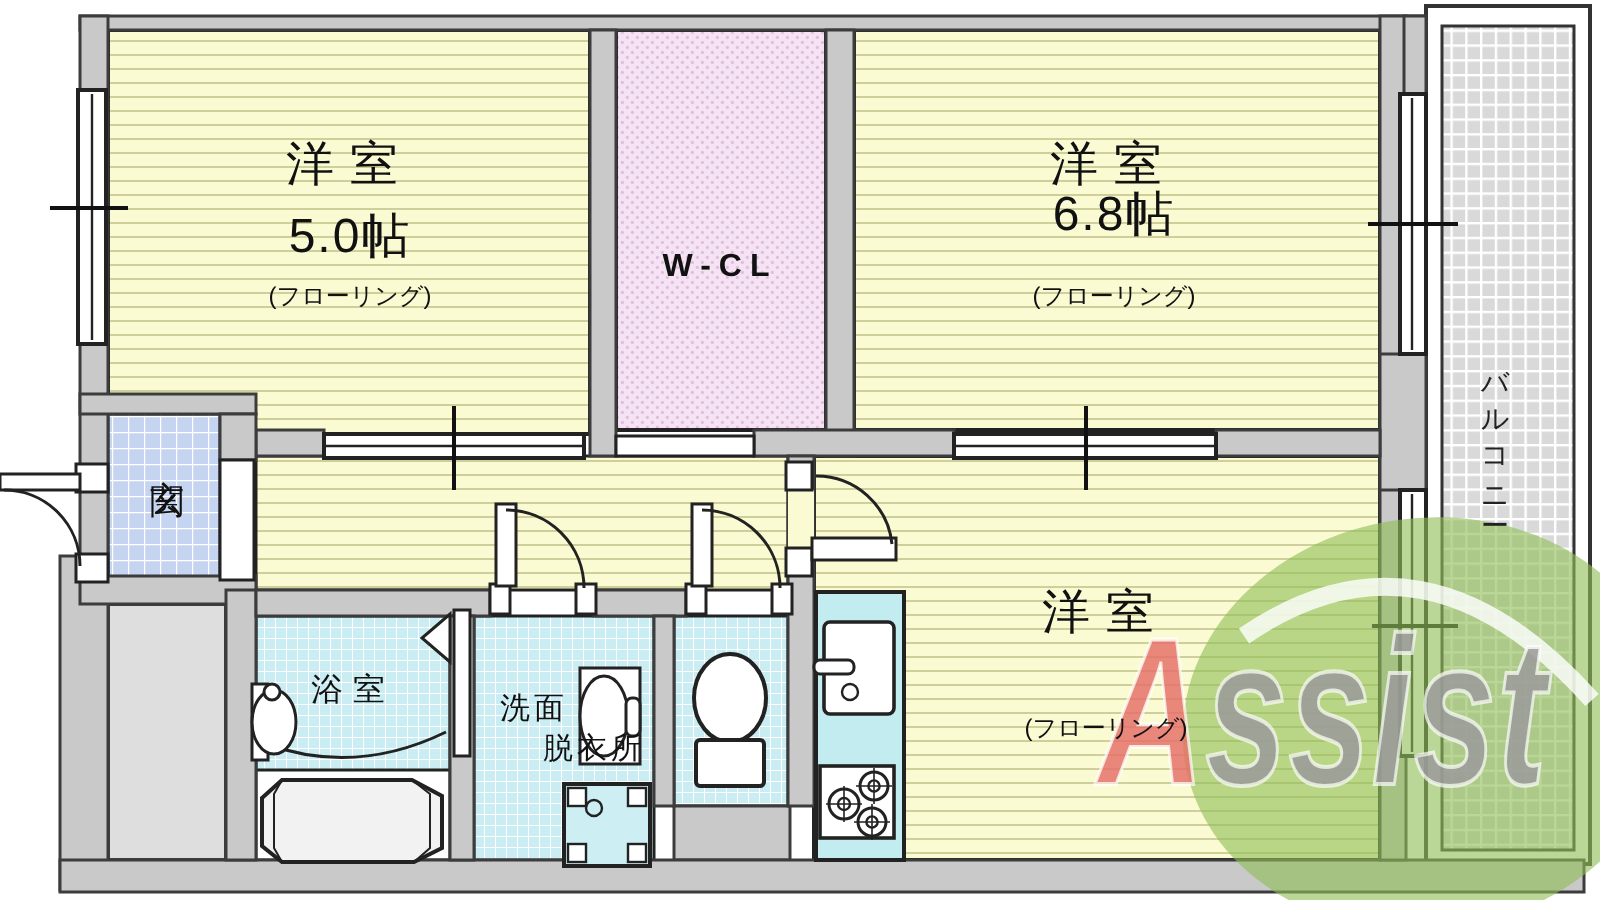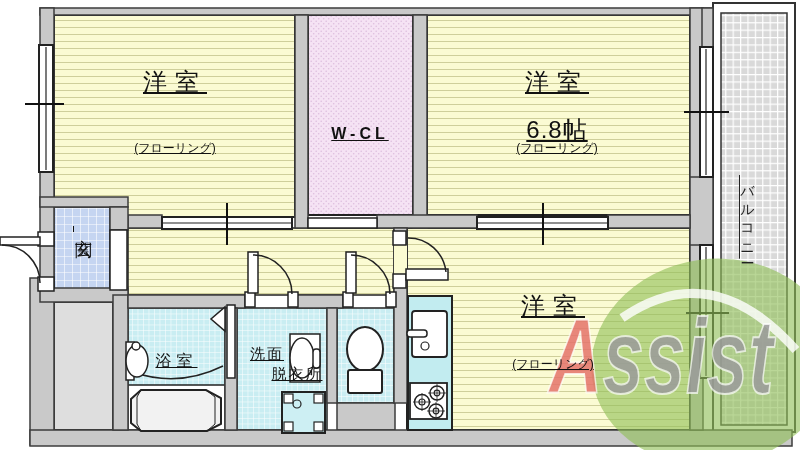--- a/index.html
+++ b/index.html
@@ -1,27 +1,27 @@
 <!DOCTYPE html>
 <html><head>
 <meta charset="utf-8">
 <style>
   html,body{margin:0;padding:0;background:#ffffff;}
   #stage{position:relative;width:800px;height:450px;background:#ffffff;overflow:hidden;
          font-family:"Liberation Sans",sans-serif;}
   #plan-svg{position:absolute;left:0;top:0;}
   .lbl{position:absolute;color:#111;white-space:nowrap;text-align:center;
-       font-family:"Liberation Sans",sans-serif;text-decoration:underline;}
+       font-family:"Liberation Sans",sans-serif;}
   .vert{writing-mode:vertical-rl;text-orientation:upright;}
   .room-name{font-size:24px;letter-spacing:8px;}
   .room-size{font-size:24px;letter-spacing:1px;}
   .room-floor{font-size:12px;letter-spacing:0px;}
   #lbl-wcl{font-size:16px;font-weight:bold;letter-spacing:4px;}
   #lbl-genkan{font-size:17px;letter-spacing:3px;}
-  #lbl-bath{font-size:16px;letter-spacing:5px;margin-top:16px;}
+  #lbl-bath{font-size:16px;letter-spacing:5px;}
   .wash-line{font-size:15px;letter-spacing:2px;}
   #lbl-balcony{font-size:14px;letter-spacing:4px;color:#222;}
   #logo-text{position:absolute;left:549px;top:304px;
      font:bold italic 105px/105px "Liberation Sans",sans-serif;
      transform:scaleX(.70);transform-origin:0 0;letter-spacing:1px;
      -webkit-text-stroke:2px rgba(255,255,255,.8);opacity:.85;}
   #logo-text .logo-a{color:#e5736b;}
   #logo-text .logo-rest{color:#9b9b9b;}
 </style>
 </head>
@@ -216,24 +216,25 @@
 
   <g>
     <ellipse cx="713" cy="362" rx="122" ry="103" fill="#8fbe57" opacity="0.62" transform="rotate(-8 713 362)"></ellipse>
     <path d="M622 318 Q712 256 796 350" fill="none" stroke="#ffffff" stroke-width="9" opacity="0.8"></path>
   </g>
 </svg>
 
 <div id="logo-text"><span class="logo-a">A</span><span class="logo-rest">ssist</span></div>
 
 <div class="lbl room-name" style="left:75px;top:66px;width:200px;">洋室</div>
+<div class="lbl room-size" style="left:75px;top:102px;width:200px;">5.0帖</div>
 <div class="lbl room-floor" style="left:75px;top:140px;width:200px;">(フローリング)</div>
 
 <div class="lbl room-name" style="left:457px;top:66px;width:200px;">洋室</div>
-<div class="lbl room-size" style="left:457px;top:114px;width:200px;">6.8帖</div>
+<div class="lbl room-size" style="left:457px;top:91px;width:200px;">6.8帖</div>
 <div class="lbl room-floor" style="left:457px;top:140px;width:200px;">(フローリング)</div>
 
 <div class="lbl room-name" style="left:453px;top:290px;width:200px;">洋室</div>
 <div class="lbl room-floor" style="left:453px;top:356px;width:200px;">(フローリング)</div>
 
 <div class="lbl" id="lbl-wcl" style="left:310px;top:125px;width:100px;">W-CL</div>
 <div class="lbl vert" id="lbl-genkan" style="left:72px;top:226px;">玄関</div>
 <div class="lbl" id="lbl-bath" style="left:128px;top:335px;width:97px;">浴室</div>
 <div class="lbl wash-line" style="left:237px;top:345px;width:60px;">洗面</div>
 <div class="lbl wash-line" style="left:234px;top:365px;width:66px;margin-left:30px;">脱衣所</div>

